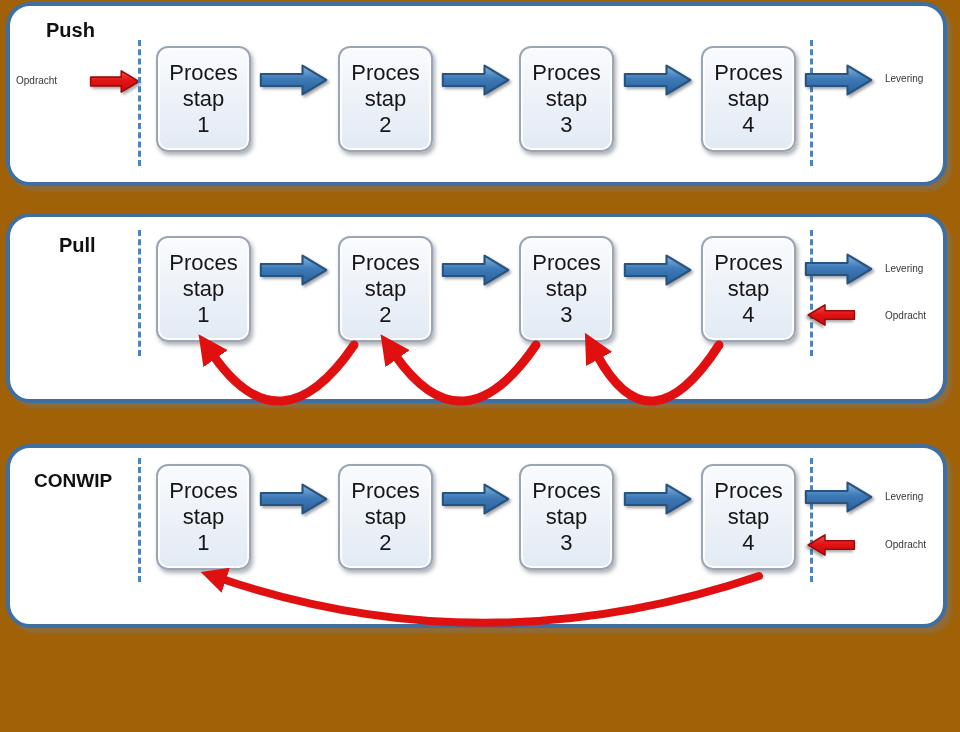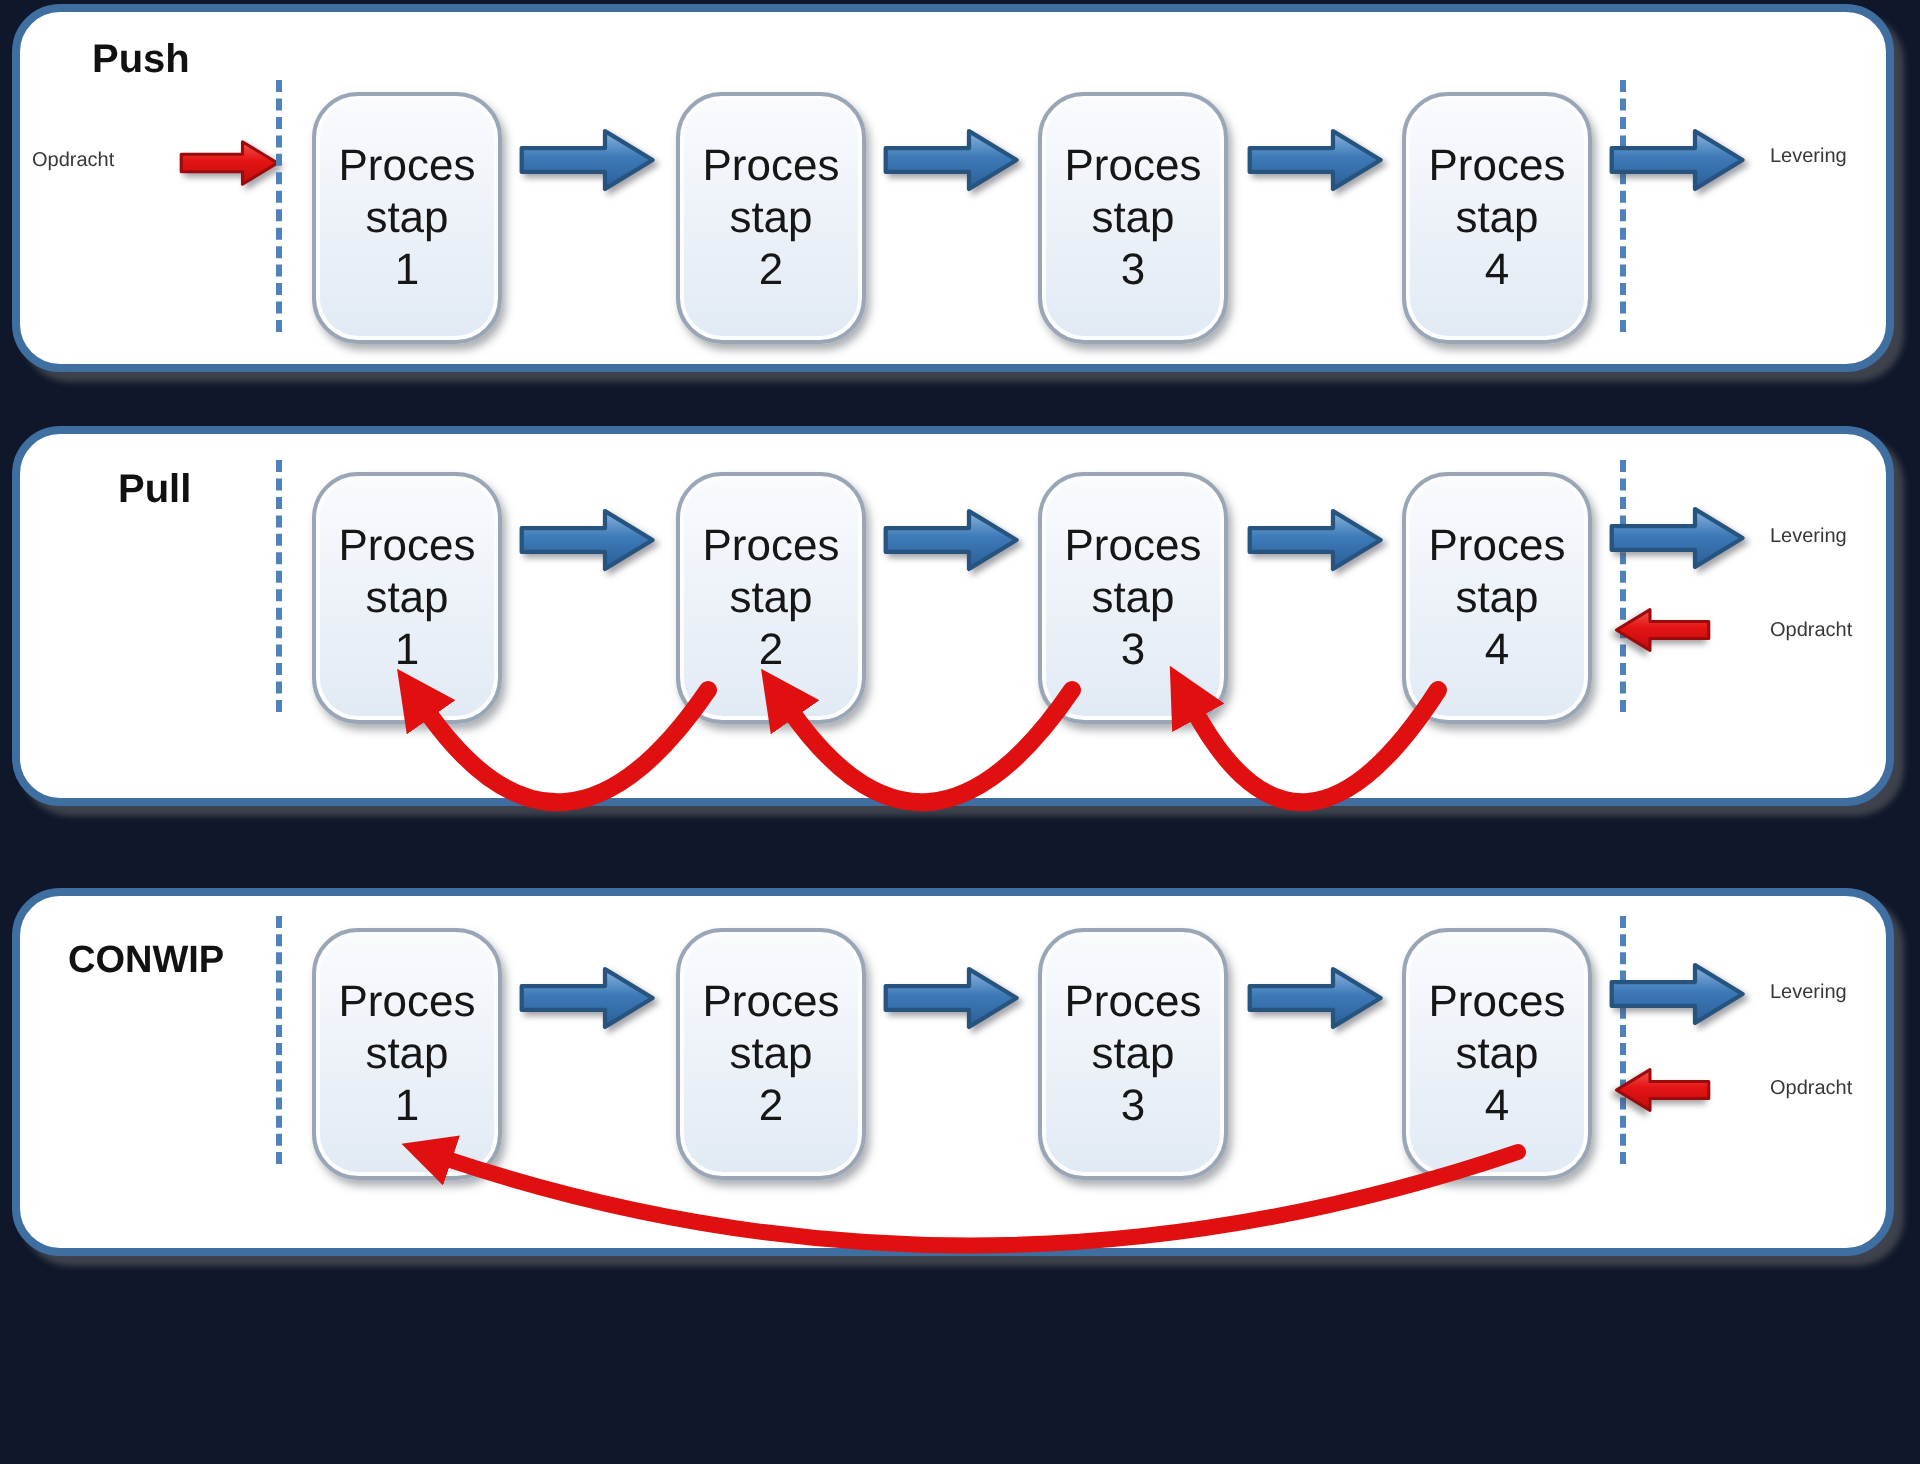--- a/index.html
+++ b/index.html
@@ -1,30 +1,30 @@
 <!DOCTYPE html>
 <html><head>
 <meta charset="utf-8">
 <style>
   html,body{margin:0;padding:0;background:#000;}
-  .stage{position:relative;width:960px;height:732px;background:#0f172a;overflow:hidden;
+  .stage{position:relative;width:960px;height:732px;background:#a16207;overflow:hidden;
          font-family:"Liberation Sans","DejaVu Sans",sans-serif;}
   .panel{position:absolute;left:6px;width:941px;box-sizing:border-box;background:#fff;
          border:4px solid #3f6ea0;border-radius:24px;
          box-shadow:5px 5px 3px rgba(120,120,120,.45);}
   #panel-push{top:2px;height:184px;}
   #panel-pull{top:213px;height:190px;}
   #panel-conwip{top:444px;height:184px;}
   .panel-title{position:absolute;margin:0;font-size:20px;font-weight:bold;color:#111;}
   #panel-push .panel-title{left:36px;top:13px;}
   #panel-pull .panel-title{left:49px;top:17px;}
   #panel-conwip .panel-title{left:24px;top:22px;font-size:19px;}
-  .pbox{position:absolute;width:95px;height:126px;box-sizing:border-box;
+  .pbox{position:absolute;width:95px;height:106px;box-sizing:border-box;
         background:linear-gradient(180deg,#f9fbfe 0%,#ecf1f8 55%,#e1eaf4 100%);
-        border:2px solid #9aa6b6;border-radius:23px;
+        border:2px solid #9aa6b6;border-radius:12px;
         box-shadow:2px 3px 4px rgba(90,95,105,.5),inset 0 0 0 2px #fdfdfe;
         display:flex;align-items:center;justify-content:center;text-align:center;
         font-size:22px;line-height:26px;color:#161616;}
   .pbox .bl{display:block;}
   .vdash{position:absolute;width:0;border-left:3px dashed #4d82ba;}
   .barrow{position:absolute;overflow:visible;filter:drop-shadow(2px 2.5px 1.5px rgba(70,70,80,.5));}
   .flip{transform:scaleX(-1);}
   .side-label{position:absolute;font-size:10px;line-height:18px;color:#373737;white-space:nowrap;}
   .overlay{position:absolute;left:0;top:0;pointer-events:none;overflow:visible;}
   .redcurve{fill:none;stroke:#e01010;stroke-linecap:round;}

